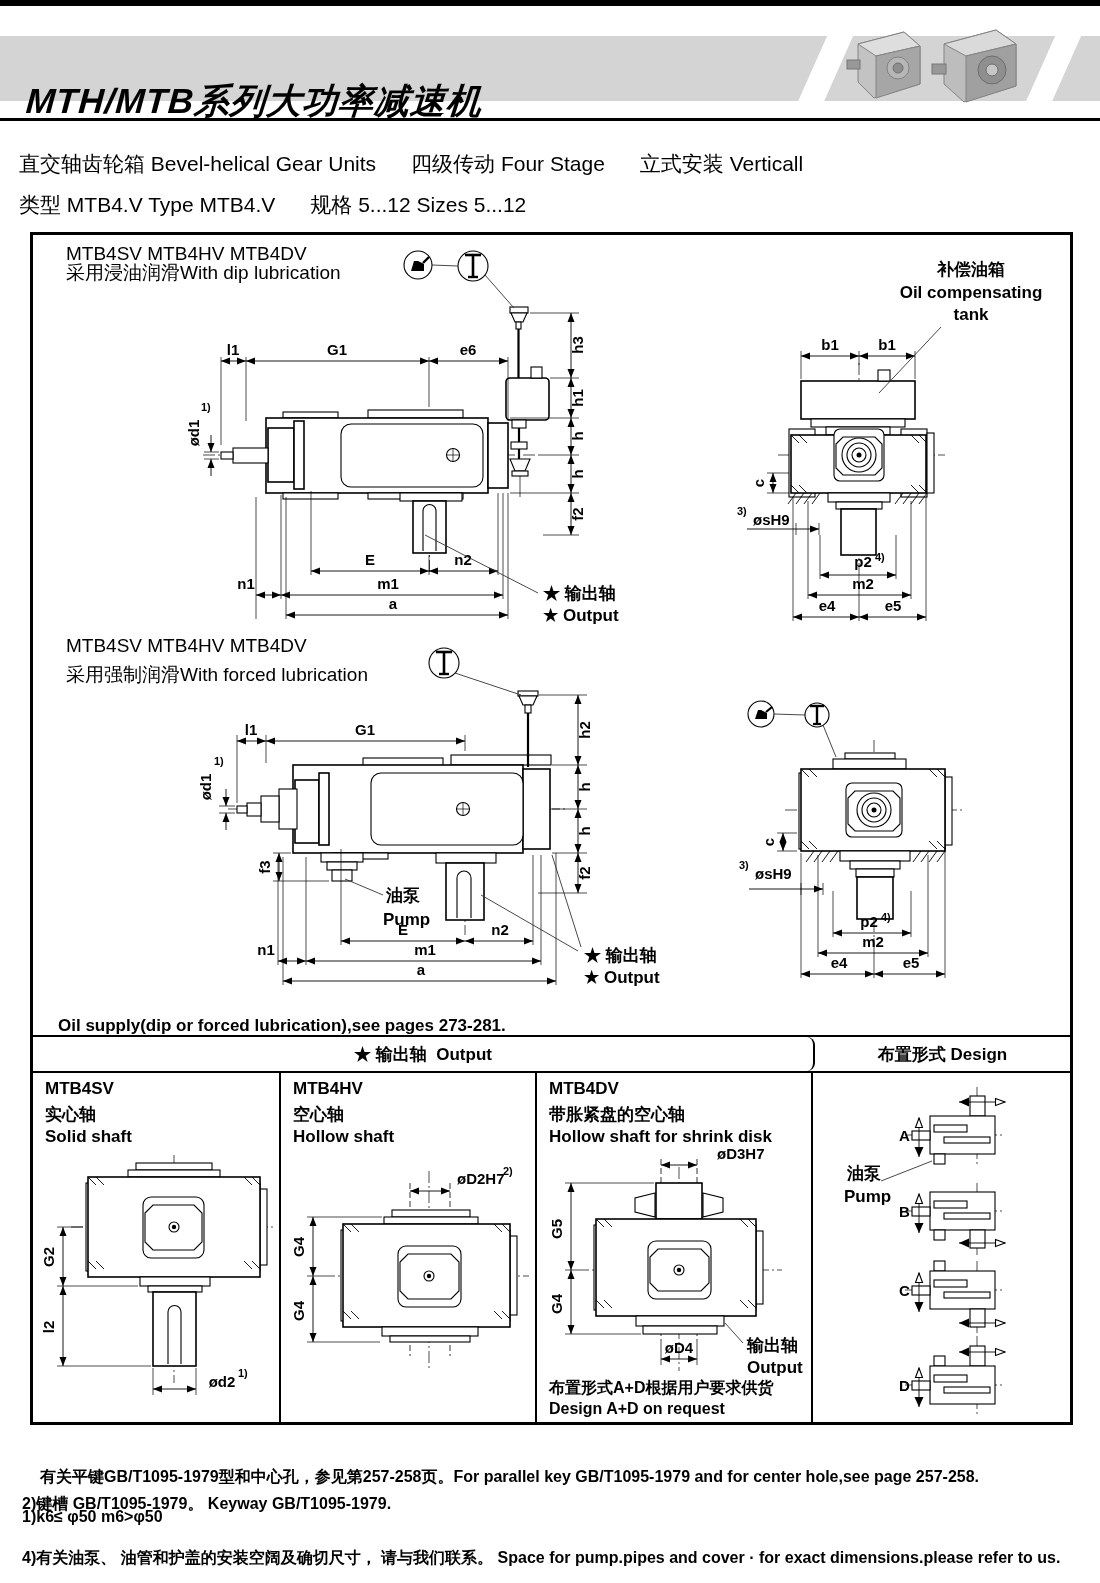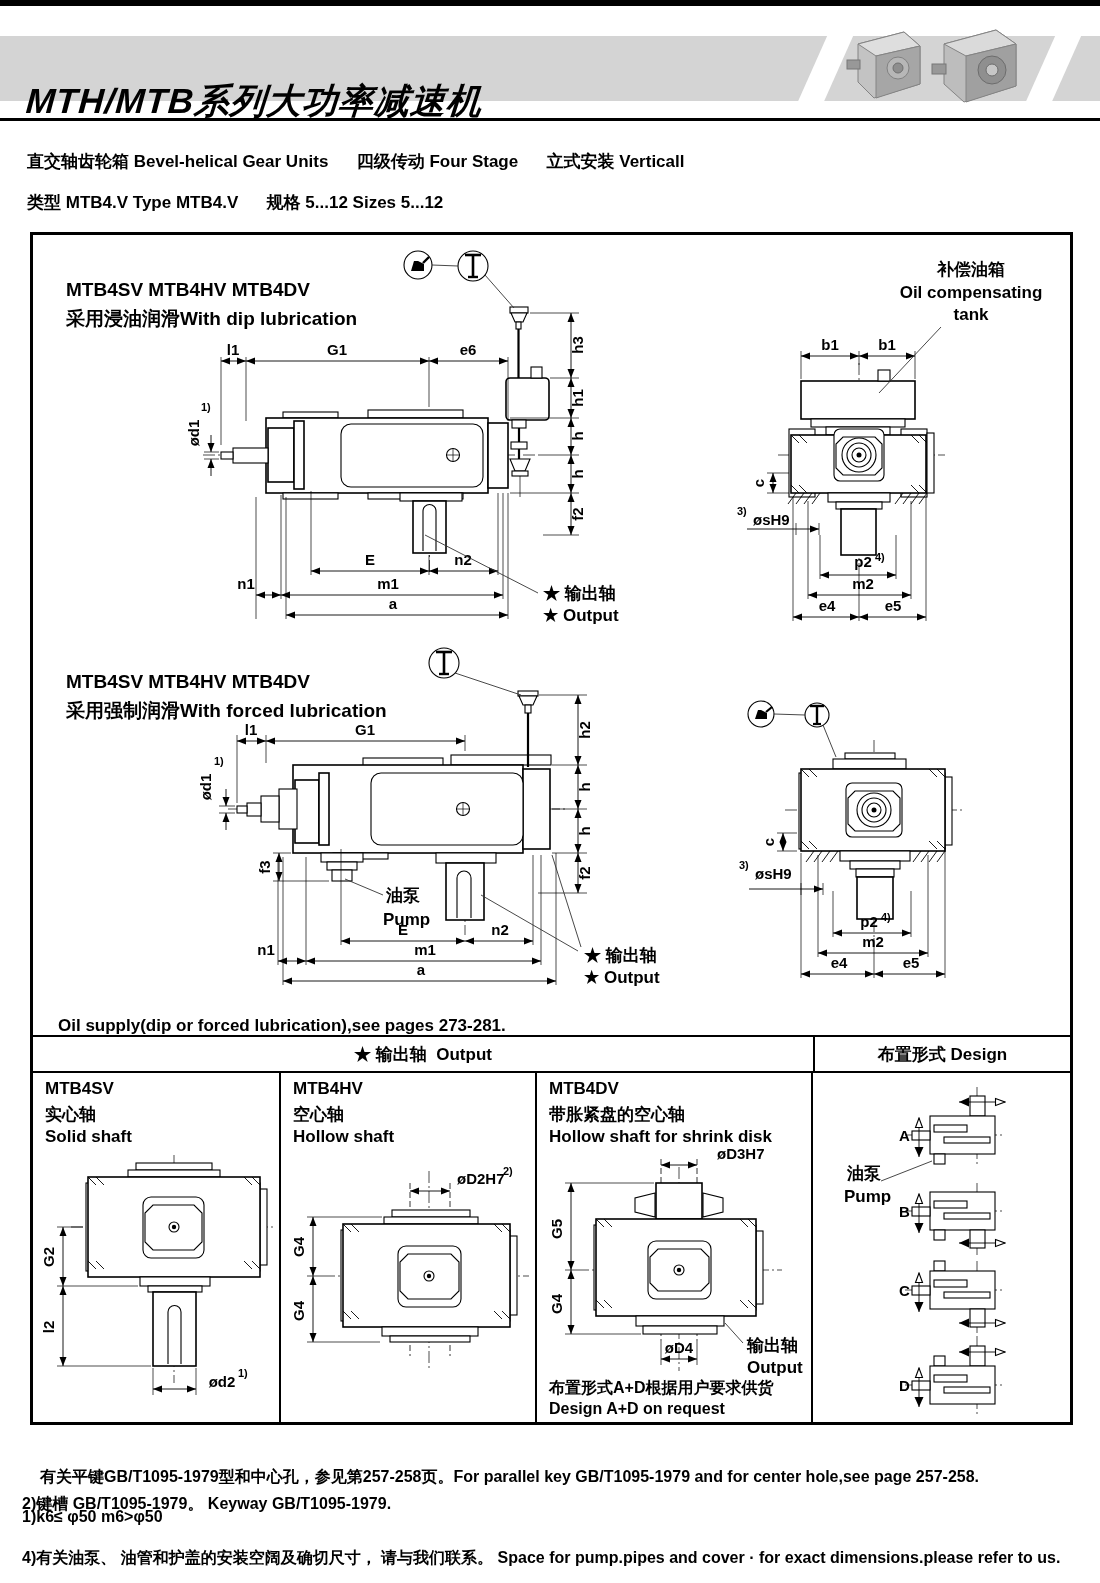--- a/index.html
+++ b/index.html
@@ -8,31 +8,31 @@
   .abs{position:absolute;}
   .pre{white-space:pre;}
   
   .topbar{position:absolute;left:0;top:0;width:1100px;height:6px;background:#000;}
   .band{position:absolute;left:0;top:36px;width:1100px;height:65px;background:#d4d4d4;}
   .band-title{position:absolute;left:26px;top:42px;font-size:35px;font-weight:bold;
               font-style:italic;letter-spacing:1px;transform:skewX(-4deg);}
   .slash{position:absolute;top:30px;width:26px;height:80px;background:#fff;transform:skewX(-24deg);}
   .rule{position:absolute;left:0;top:118px;width:1100px;height:3px;background:#000;}
   
-  .intro{position:absolute;left:27px;font-size:17px;font-weight:bold;}
+  .intro{position:absolute;left:19px;font-size:21px;font-weight:normal;}
   
   .panel{position:absolute;left:30px;top:232px;width:1043px;height:1193px;
          border:3px solid #000;box-sizing:border-box;}
-  .fig-title{position:absolute;left:33px;font-size:19px;font-weight:bold;margin-top:36px;}
+  .fig-title{position:absolute;left:33px;font-size:19px;font-weight:normal;}
   .oil-note{position:absolute;left:25px;font-size:17px;font-weight:bold;}
   .drawings{position:absolute;left:0;top:0;}
   .thead{position:absolute;left:0;top:800px;width:1037px;height:34px;display:flex;
          border-top:2px solid #000;border-bottom:2px solid #000;box-sizing:content-box;}
   .th-output{width:780px;border-right:2px solid #000;display:flex;align-items:center;
-             justify-content:center;font-size:17px;font-weight:bold;}
+             justify-content:center;font-size:17px;font-weight:bold;border-radius:8px;}
   .th-design{flex:1;display:flex;align-items:center;justify-content:center;
              font-size:17px;font-weight:bold;}
   .tbody{position:absolute;left:0;top:836px;width:1037px;height:351px;display:flex;}
   .cell{position:relative;height:351px;box-sizing:border-box;}
   .c1{width:248px;border-right:2px solid #000;}
   .c2{width:256px;border-right:2px solid #000;}
   .c3{width:276px;border-right:2px solid #000;}
   .c4{width:255px;}
   .cell-title{position:absolute;left:12px;font-size:17px;font-weight:bold;z-index:2;}
   .cell svg{position:absolute;left:0;top:0;z-index:1;}
@@ -82,21 +82,21 @@
     <rect x="2" y="46" width="14" height="10" fill="#989898" stroke="#777"></rect>
   </svg>
   <div class="rule"></div>
 
   <div class="intro pre" style="top:150px;">直交轴齿轮箱 Bevel-helical Gear Units      四级传动 Four Stage      立式安装 Verticall</div>
   <div class="intro pre" style="top:191px;">类型 MTB4.V Type MTB4.V      规格 5...12 Sizes 5...12</div>
 
   <div class="panel">
 
     <div class="fig-title" style="top:8px;">MTB4SV MTB4HV MTB4DV</div>
-    <div class="fig-title" style="top:35px;text-align:right;">采用浸油润滑With dip lubrication</div>
+    <div class="fig-title" style="top:25px;text-align:right;">采用浸油润滑With dip lubrication</div>
     <div class="fig-title" style="top:400px;">MTB4SV MTB4HV MTB4DV</div>
     <div class="fig-title" style="top:427px;">采用强制润滑With forced lubrication</div>
     <div class="oil-note" style="top:781px;">Oil supply(dip or forced lubrication),see pages 273-281.</div>
 
     <svg class="drawings" width="1037" height="800" viewBox="0 0 1037 800">
       <defs>
         <marker id="ar" viewBox="0 0 10 10" refX="9.5" refY="5" markerWidth="10" markerHeight="10" orient="auto-start-reverse" markerUnits="userSpaceOnUse">
           <path d="M0.5,1.5 L9.5,5 L0.5,8.5 Z" fill="#000"></path>
           </marker>
         <marker id="arF" viewBox="0 0 12 12" refX="11" refY="6" markerWidth="12" markerHeight="12" orient="auto-start-reverse" markerUnits="userSpaceOnUse">

